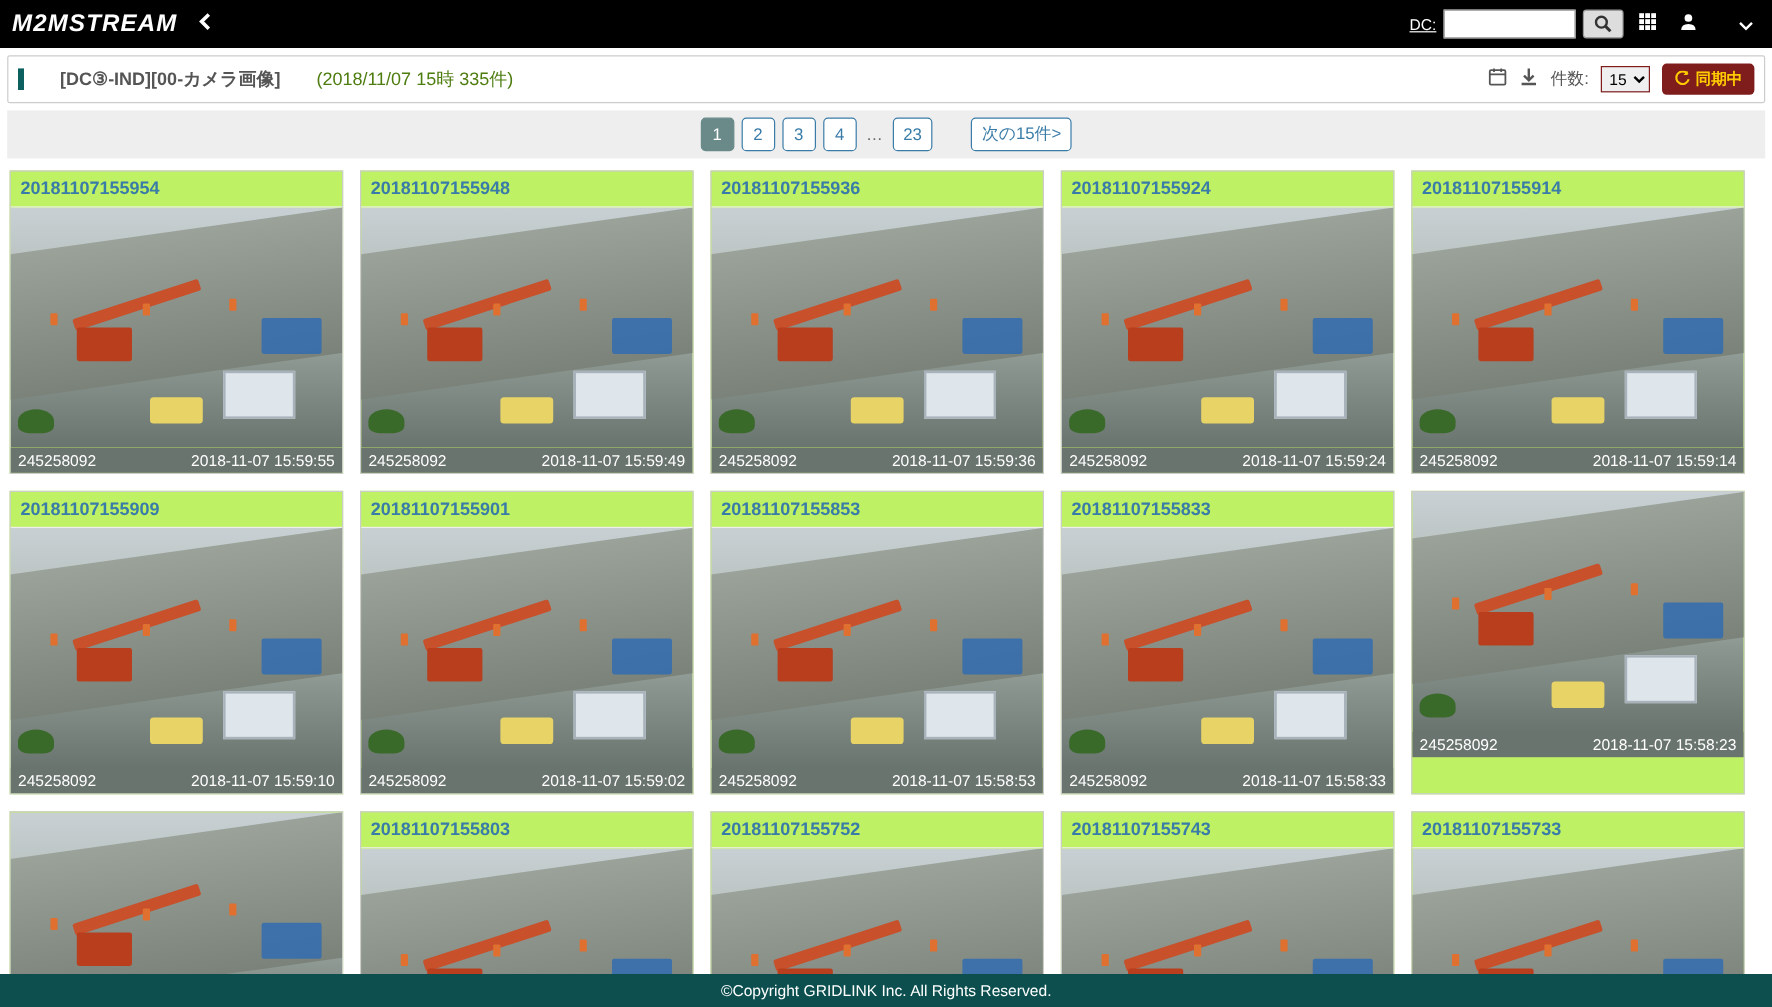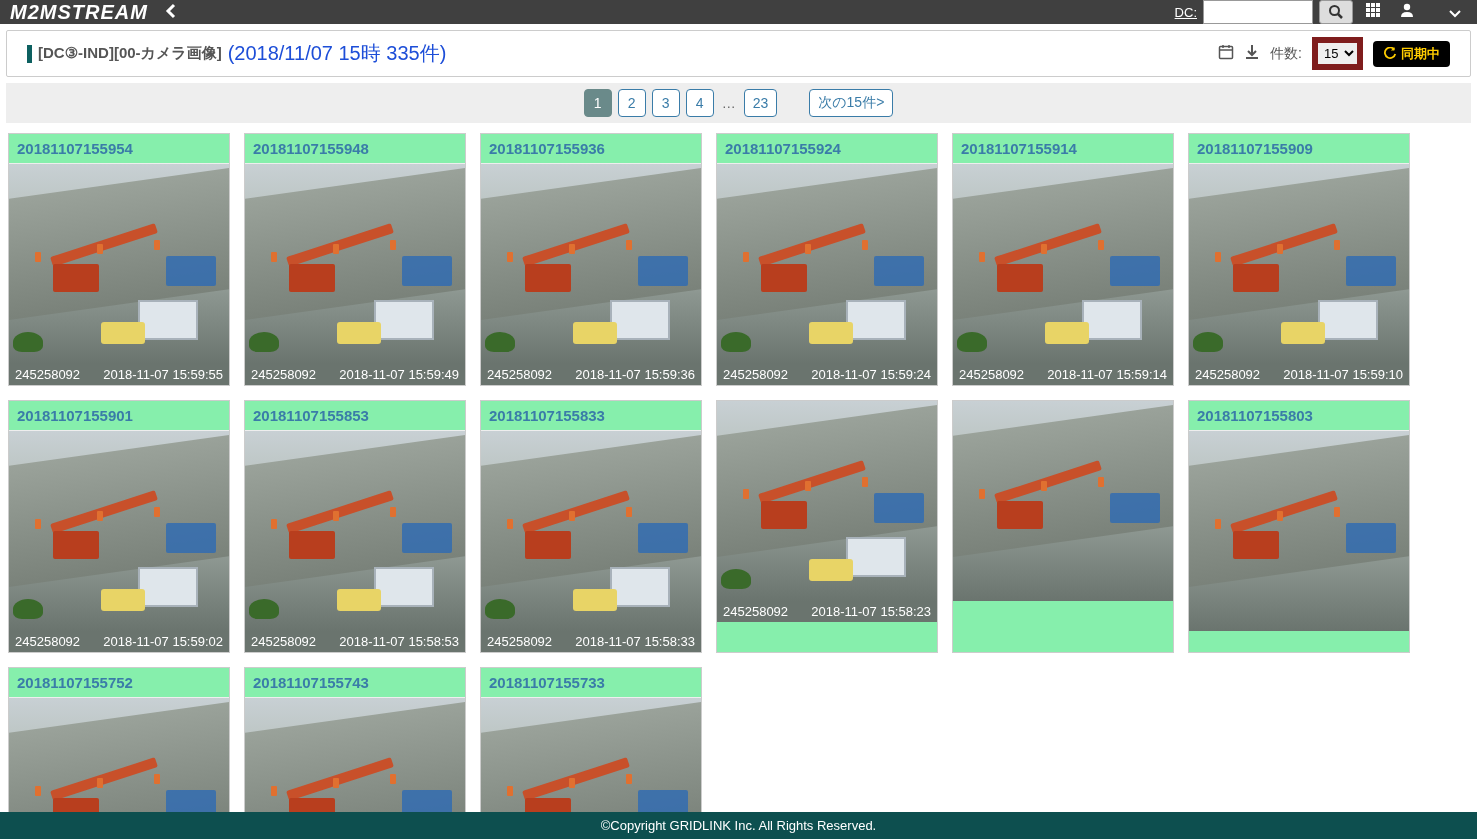--- a/index.html
+++ b/index.html
@@ -1,40 +1,40 @@
 <!DOCTYPE html>
 <html><head>
 <meta charset="utf-8">
 <style>
 * { margin: 0; padding: 0; box-sizing: border-box; }
 body { font-family: Arial, sans-serif; background: #fff; color: #333; font-size: 14px; }
-.header { background: #404040; color: #fff; height: 24px; display: flex; align-items: center; padding: 0 10px; }
+.header { background: #000000; color: #fff; height: 40px; display: flex; align-items: center; padding: 0 10px; }
 .logo { font-size: 20px; font-weight: bold; font-style: italic; letter-spacing: 1px; margin-right: 10px; }
 .back-btn { color: #fff; font-size: 20px; font-weight: bold; cursor: pointer; padding: 0 6px; }
 .header-right { margin-left: auto; display: flex; align-items: center; gap: 6px; }
 .dc-label { color: #fff; font-size: 13px; text-decoration: underline; }
 .dc-input { width: 110px; height: 24px; padding: 2px 4px; border: 1px solid #999; }
 .search-btn { background: #ddd; border: 1px solid #999; border-radius: 3px; width: 34px; height: 24px; display: flex; align-items: center; justify-content: center; cursor: pointer; }
 .hdr-icon { color: #fff; font-size: 18px; cursor: pointer; padding: 0 6px; }
 .caret-down { margin-left: 16px; }
-.subheader { background: #fff; border: 1px solid #ccc; margin: 6px 6px 0 6px; padding: 6px 20px; display: flex; align-items: center; border-radius: 2px; }
+.subheader { background: #fff; border: 1px solid #ccc; margin: 6px 6px 0 6px; padding: 6px 8px; display: flex; align-items: center; border-radius: 2px; gap: 24px; }
 .sub-bar { width: 5px; height: 18px; background: #0d6060; margin-right: 6px; }
 .sub-title { font-weight: bold; color: #555; font-size: 15px; }
-.sub-meta { color: #1d4ed8; font-size: 20px; margin-left: 6px; }
+.sub-meta { color: #4d7c0f; font-size: 15px; margin-left: 6px; }
 .sub-right { margin-left: auto; display: flex; align-items: center; gap: 10px; }
 .sub-icon { color: #555; font-size: 16px; cursor: pointer; }
 .count-label { color: #555; font-size: 14px; }
-.count-select { border: 6px solid #7f1d1d; height: 33px; padding: 0 2px; font-size: 13px; }
-.sync-btn { background: #000000; color: #ffcc00; font-weight: bold; border: none; border-radius: 4px; padding: 4px 10px; font-size: 13px; display: flex; align-items: center; gap: 4px; cursor: pointer; font-family: Liberation Serif, serif; }
+.count-select { border: 1px solid #7f1d1d; height: 22px; padding: 0 2px; font-size: 13px; }
+.sync-btn { background: #7f1d1d; color: #ffcc00; font-weight: bold; border: none; border-radius: 4px; padding: 4px 10px; font-size: 13px; display: flex; align-items: center; gap: 4px; cursor: pointer; font-family: Liberation Serif, serif; }
 .pagination { background: #eee; margin: 6px 6px 0 6px; padding: 6px; display: flex; justify-content: center; align-items: center; gap: 6px; }
 .page-btn { border: 1px solid #3a7ca8; background: #fff; color: #3a7ca8; border-radius: 4px; min-width: 28px; height: 28px; display: flex; align-items: center; justify-content: center; cursor: pointer; font-size: 14px; padding: 0 8px; }
 .page-btn.active { background: #6a8a8a; color: #fff; border-color: #6a8a8a; }
 .ellipsis { color: #666; padding: 0 2px; }
 .grid { display: flex; flex-wrap: wrap; gap: 14px; padding: 10px 8px; }
-.card { width: 222px; border: 1px solid #ccc; background: #86efac; cursor: pointer; }
+.card { width: 278px; border: 1px solid #ccc; background: #bef264; cursor: pointer; }
 .card-title { font-weight: bold; color: #3a7ca8; padding: 6px 8px; font-size: 15px; border-bottom: 1px solid #eee; }
 .card-img { width: 100%; height: 200px; position: relative; overflow: hidden; }
 .scene { position: absolute; inset: 0; background: linear-gradient(180deg,#c8d0d4 0%,#b4beb8 35%,#8c9690 65%,#6a746e 100%); }
 .road { position: absolute; left: -10%; right: -10%; top: 10%; bottom: 30%; background: linear-gradient(180deg,#9aa29a,#7a827a); transform: rotate(-8deg); }
 .crane-arm { position: absolute; left: 18%; top: 38%; width: 110px; height: 10px; background: #c8502a; transform: rotate(-18deg); border-radius: 2px; }
 .crane-body { position: absolute; left: 20%; top: 50%; width: 46px; height: 28px; background: #b83e1e; border-radius: 2px; }
 .container-box { position: absolute; right: 14%; bottom: 12%; width: 60px; height: 40px; background: #dfe6eb; border: 2px solid #a8b2ba; }
 .yellow-car { position: absolute; left: 42%; bottom: 10%; width: 44px; height: 22px; background: #e8d466; border-radius: 3px; }
 .cone { position:absolute; width:6px; height:10px; background:#e07030; border-radius:1px; }
 .cone.c1{left:12%;top:44%} .cone.c2{left:40%;top:40%} .cone.c3{left:66%;top:38%}

